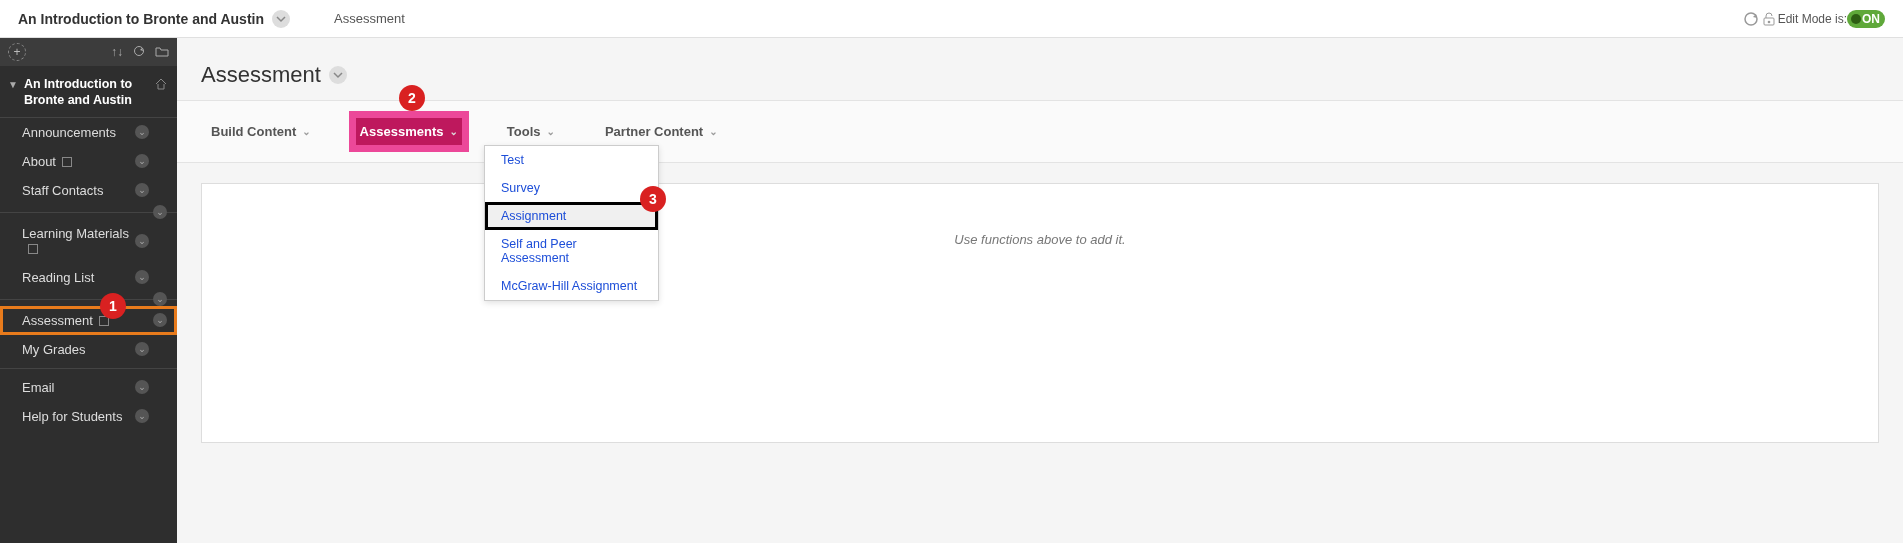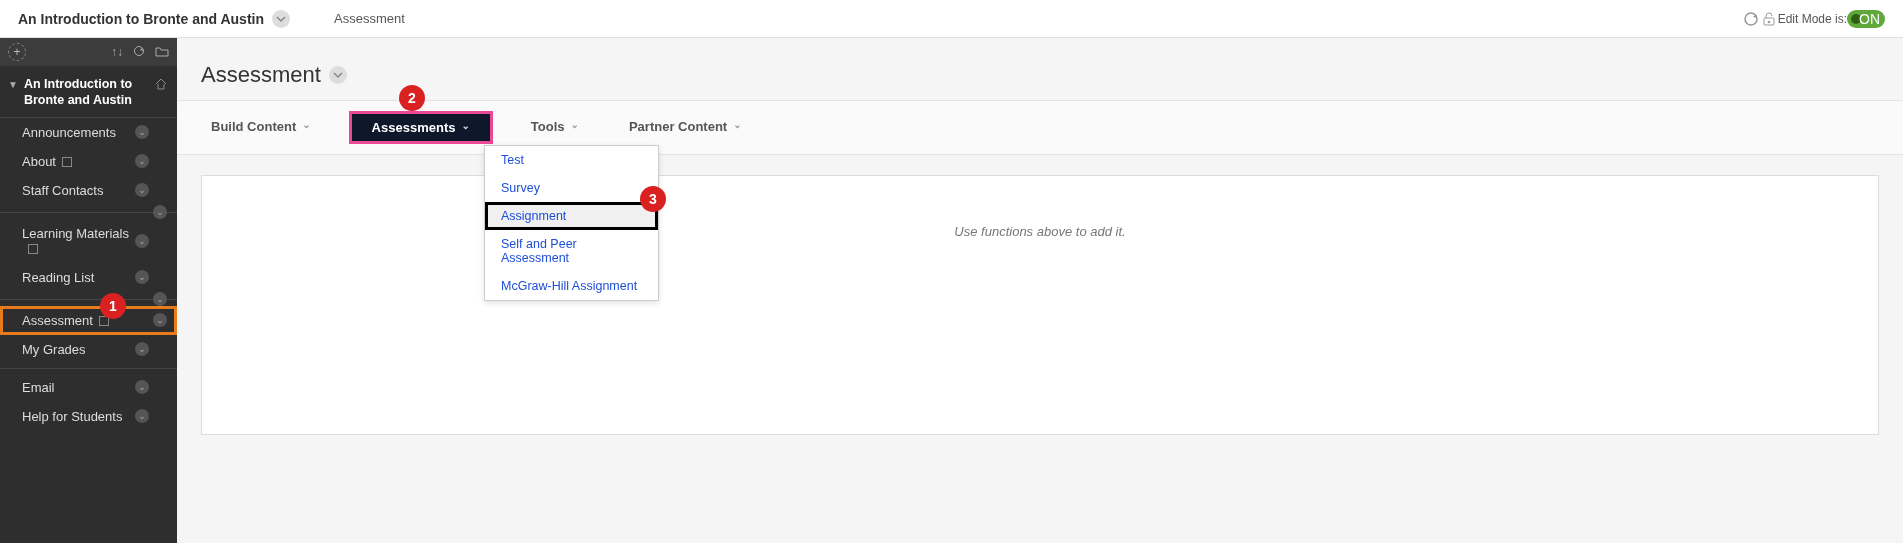--- a/index.html
+++ b/index.html
@@ -8,21 +8,21 @@
   
   .topbar { height: 38px; background: #fff; border-bottom: 1px solid #e0e0e0; display: flex; align-items: center; padding: 0 18px; position: relative; }
   .course-title { font-weight: 600; color: #333; font-size: 14px; margin-right: 8px; }
   .chev-circle { display: inline-flex; align-items: center; justify-content: center; width: 18px; height: 18px; border-radius: 50%; background: #ddd; color: #777; font-size: 10px; }
   .breadcrumb-item { margin-left: 44px; color: #555; font-size: 13px; }
   .topbar-right { margin-left: auto; display: flex; align-items: center; color: #888; }
   .topbar-icon { width: 18px; height: 18px; display: inline-flex; align-items: center; justify-content: center; color: #888; }
   .editmode-label { font-size: 12px; color: #555; }
   .toggle { width: 38px; height: 18px; border-radius: 9px; background: #5fa83a; position: relative; display: inline-flex; align-items: center; }
   .toggle-dot { width: 10px; height: 10px; border-radius: 50%; background: #2e5e14; position: absolute; left: 4px; }
-  .toggle-text { color: #fff; font-size: 14px; font-weight: normal; position: absolute; right: 5px; }
+  .toggle-text { color: #fff; font-size: 12px; font-weight: bold; position: absolute; right: 5px; }
 
   
   .shell { display: flex; }
   .sidebar { width: 177px; background: #2e2e2e; color: #ddd; min-height: 505px; }
   .main { flex: 1; background: #f5f5f5; position: relative; }
 
   
   .side-tools { height: 28px; background: #3c3c3c; display: flex; align-items: center; padding: 0 8px; }
   .side-add { width: 18px; height: 18px; border: 1px dashed #888; border-radius: 50%; display: inline-flex; align-items: center; justify-content: center; font-size: 12px; color: #bbb; }
   .side-tools-right { margin-left: auto; display: flex; gap: 10px; color: #aaa; font-size: 12px; }
@@ -41,23 +41,23 @@
   .nav-divider-dot { position: relative; height: 14px; }
   .nav-divider-dot::before { content: ""; position: absolute; top: 7px; left: 0; right: 0; height: 1px; background: #444; }
   .nav-divider-dot .nav-dot { position: absolute; right: 10px; top: 0; }
   .sq { display: inline-block; width: 10px; height: 10px; border: 1px solid #888; margin-left: 6px; vertical-align: middle; }
 
   .nav-highlight { border: 3px solid #e87b1c; padding: 4px 7px 4px 19px; }
 
   
   .page-heading { padding: 24px 24px 12px 24px; font-size: 22px; font-weight: 400; color: #333; display: flex; align-items: center; gap: 8px; }
   .actionbar { background: #fafafa; border-top: 1px solid #e3e3e3; border-bottom: 1px solid #e3e3e3; padding: 10px 22px; display: flex; gap: 26px; position: relative; }
-  .action-btn { display: inline-flex; gap: 6px; padding: 8px 12px; font-size: 13px; font-weight: 600; color: #555; cursor: pointer; }
+  .action-btn { display: inline-flex; align-items: center; gap: 6px; padding: 8px 12px; font-size: 13px; font-weight: 600; color: #555; cursor: pointer; }
   .action-btn .chev { font-size: 10px; color: #999; }
-  .action-btn.active { background: #0f172a; color: #fff; border: 3px solid #ec4899; padding: 6px 20px; }
+  .action-btn.active { background: #be185d; color: #fff; border: 7px solid #ec4899; padding: 6px 4px; }
   .action-btn.active .chev { color: #ddd; }
 
   
   .dropdown { position: absolute; top: 44px; left: 307px; width: 175px; background: #fff; border: 1px solid #ccc; box-shadow: 0 2px 6px rgba(0,0,0,0.12); z-index: 5; }
   .dropdown-item { padding: 7px 16px; font-size: 12.5px; color: #1d4ed8; cursor: pointer; }
   .dropdown-item.hl { background: #f0f0f0; border: 3px solid #000000; padding: 4px 13px; }
 
   
   .content-box { margin: 20px 24px; border: 1px solid #ddd; background: #fff; min-height: 260px; padding-top: 48px; text-align: center; }
   .content-box .line1 { font-style: italic; color: #777; font-size: 13px; margin-bottom: 8px; }

